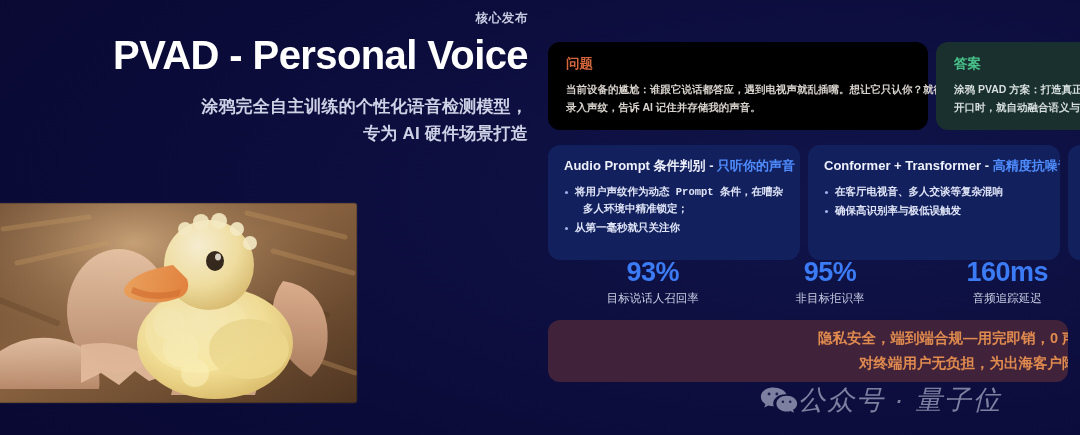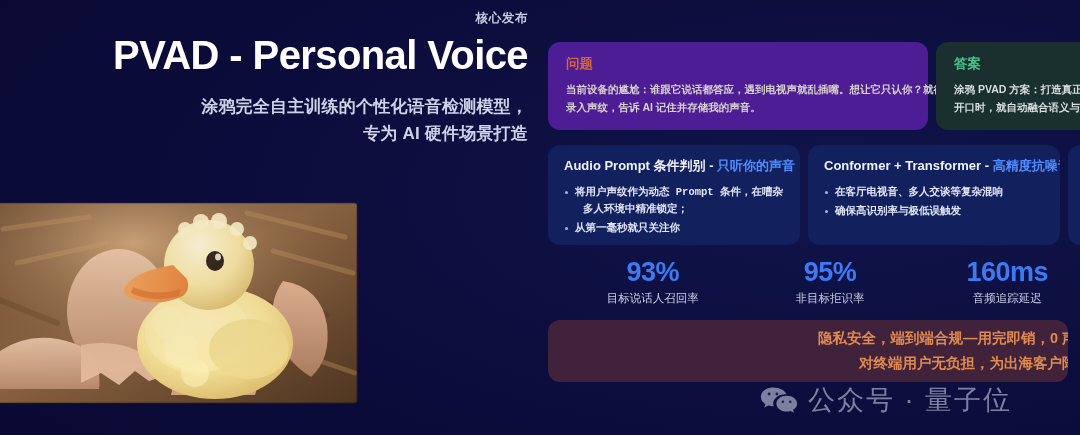--- a/index.html
+++ b/index.html
@@ -34,38 +34,38 @@
     border-radius:3px;overflow:hidden;box-shadow:0 0 0 1px rgba(255,255,255,.04);
   }
   .photo svg{display:block;width:100%;height:100%;}
 
   
   .right{position:absolute;left:548px;top:0;width:560px;height:435px;}
 
   .qa-row{position:absolute;left:0;top:42px;display:flex;gap:8px;}
   .card-q{
     width:380px;height:88px;border-radius:12px;
-    background:#4c1d95;box-sizing:border-box;padding:13px 18px 10px 18px;
+    background:#000000;box-sizing:border-box;padding:13px 18px 10px 18px;
   }
   .card-a{
     width:172px;height:88px;border-radius:12px;
     background:#19302e;box-sizing:border-box;padding:13px 18px 10px 18px;
     overflow:hidden;
   }
   .card-title-q{color:#d4663c;font-size:13.5px;font-weight:700;margin:0 0 7px 0;}
   .card-title-a{color:#48c08a;font-size:13.5px;font-weight:700;margin:0 0 7px 0;}
   .card-body{
     color:#d8d3cd;font-size:10.5px;line-height:1.75;font-weight:600;margin:0;
     white-space:nowrap;
   }
   .card-a .card-body{color:#d7dede;}
 
   .feat-row{position:absolute;left:0;top:145px;display:flex;gap:8px;}
   .feat{
-    width:252px;height:100px;border-radius:12px;
+    width:252px;height:115px;border-radius:12px;
     background:#13205e;box-sizing:border-box;padding:12px 16px 10px 16px;
     overflow:hidden;
   }
   .feat.third{width:32px;}
   .feat-title{
     font-size:13px;font-weight:700;margin:0 0 9px 0;color:#eef1fb;white-space:nowrap;
   }
   .feat-title .accent{color:#4f8dff;}
   .feat-list{margin:0;padding:0;list-style:none;font-family:Liberation Mono, monospace;}
   .feat-list li{
@@ -91,22 +91,23 @@
     display:flex;flex-direction:column;align-items:flex-end;justify-content:center;
     padding:0 0 0 0;overflow:hidden;
   }
   .banner-line{
     color:#e08a4e;font-size:14.5px;font-weight:700;line-height:1.72;white-space:nowrap;
     transform:translateX(52px);
   }
 
   
   .watermark{
-    position:absolute;left:760px;top:386px;display:flex;align-items:center;gap:10px;
+    position:absolute;left:760px;top:386px;display:flex;align-items:center;gap:0;
     opacity:.62;
+    font-style:italic;
   }
   .wm-icon{width:38px;height:28px;position:relative;}
   .wm-text{
     color:#c3c6dd;font-size:27px;font-weight:500;letter-spacing:2px;line-height:1;
   }
 </style>
 </head>
 <body>
 
 <div class="stage">

